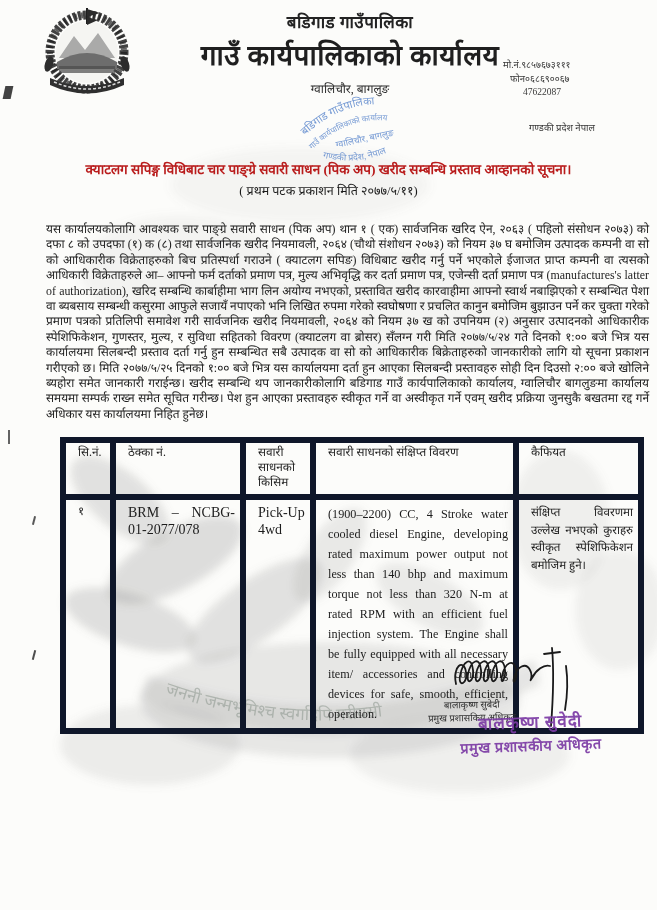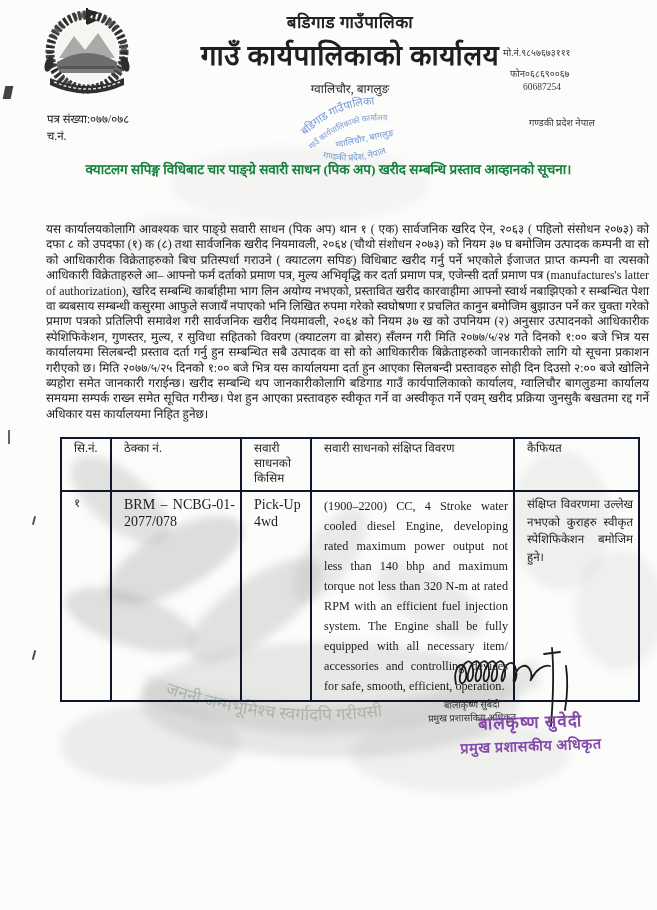--- a/index.html
+++ b/index.html
@@ -11,38 +11,38 @@
   .layer{position:absolute;left:0;top:0;width:657px;height:910px;}
   .wm{z-index:1;pointer-events:none;}
   .content{z-index:2;border-radius:26px;}
 
   
   .emblem{position:absolute;left:36px;top:6px;width:102px;height:94px;}
   .hdr-center{position:absolute;left:140px;top:10px;width:420px;text-align:center;}
   .muni{font-size:17px;font-weight:bold;color:#232323;letter-spacing:.5px;}
   .office{font-size:28px;font-weight:bold;color:#1f1f1f;margin-top:2px;letter-spacing:.5px;}
   .addr{font-size:12px;color:#2a2a2a;margin-top:7px;}
-  .contact{position:absolute;left:503px;top:47px;width:150px;font-size:9.5px;color:#3a3a3a;line-height:13.5px;}
-  .contact .c2{margin-left:7px;margin-top:7px;}
+  .contact{position:absolute;left:503px;top:59px;width:150px;font-size:9.5px;color:#3a3a3a;line-height:13.5px;}
+  .contact .c2{margin-left:7px;}
   .contact .c3{margin-left:20px;}
   .contact .c4{margin-left:26px;margin-top:22px;}
   .refblock{position:absolute;left:47px;top:111px;font-size:11.5px;color:#222;line-height:17px;}
   .bluestamp{position:absolute;left:282px;top:80px;width:160px;height:92px;transform:rotate(-12deg);opacity:.85;}
 
   
   .title-wrap{position:absolute;left:0;top:160px;width:657px;text-align:center;}
-  .n-title{font-size:13.5px;font-weight:bold;color:#15803d;}
+  .n-title{font-size:13.5px;font-weight:bold;color:#b91c1c;}
   .n-sub{font-size:12.5px;color:#1a1a1a;margin-top:4px;}
 
   
   .bodytext{position:absolute;left:46px;top:222px;width:603px;font-size:11.9px;line-height:15.4px;text-align:justify;color:#1c1c1c;}
 
   
   table.spec{position:absolute;left:60px;top:437px;width:578px;border-collapse:collapse;table-layout:fixed;}
-  table.spec td{border:2px solid #0f172a;vertical-align:top;padding:2px 5px 4px 12px;font-size:11.8px;line-height:15px;color:#1c1c1c;}
+  table.spec td{border:6px solid #0f172a;vertical-align:top;padding:2px 5px 4px 12px;font-size:11.8px;line-height:15px;color:#1c1c1c;}
   table.spec td.hdr{height:24px;}
   table.spec td.desc{font-size:12.2px;line-height:20px;text-align:justify;padding-top:4px;}
   table.spec td.contract{text-align:justify;font-size:14px;line-height:17px;padding-top:4px;}
   table.spec td.kisim{font-size:14px;line-height:17px;padding-top:4px;}
   table.spec td.remarks{text-align:justify;font-size:11.6px;line-height:17.5px;padding-top:4px;font-family:Liberation Serif, serif;}
   table.spec td.sn{padding-top:4px;}
   table.spec tr.datarow td{height:196px;}
 
   
   .sig-svg{position:absolute;left:448px;top:640px;width:140px;height:92px;}
@@ -111,28 +111,24 @@
 
     <div class="hdr-center">
       <div class="muni">बडिगाड गाउँपालिका</div>
       <div class="office">गाउँ कार्यपालिकाको कार्यालय</div>
       <div class="addr">ग्वालिचौर, बागलुङ</div>
     </div>
 
     <div class="contact">
       <div class="c1">मो.नं.९८५७६७३१११</div>
       <div class="c2">फोन०६८६९००६७</div>
-      <div class="c3">60687254</div>
+      <div class="c3">47622087</div>
       <div class="c4">गण्डकी प्रदेश नेपाल</div>
     </div>
 
-    <div class="refblock">
-      <div>पत्र संख्या:०७७/०७८</div>
-      <div>च.नं.</div>
-    </div>
 
     <svg class="bluestamp" viewBox="0 0 160 92">
       <defs>
         <path id="st-arc1" d="M12,50 Q80,2 148,50" fill="none"></path>
         <path id="st-arc2" d="M24,60 Q80,24 136,60" fill="none"></path>
         <path id="st-arc3" d="M22,62 Q80,96 138,62" fill="none"></path>
       </defs>
       <g font-family="Liberation Serif, serif" opacity="0.92">
         <text font-size="11" fill="#4f7ec9">
           <textPath href="#st-arc1" startOffset="8%">बडिगाड गाउँपालिका</textPath>
@@ -142,20 +138,21 @@
         </text>
         <text font-size="9" x="80" y="62" text-anchor="middle" fill="#4f7ec9">ग्वालिचौर, बागलुङ</text>
         <text font-size="9" fill="#4f7ec9">
           <textPath href="#st-arc3" startOffset="12%">गण्डकी प्रदेश, नेपाल</textPath>
         </text>
       </g>
     </svg>
 
     <div class="title-wrap">
       <div class="n-title">क्याटलग सपिङ्ग विधिबाट चार पाङ्ग्रे सवारी साधन (पिक अप) खरीद सम्बन्धि प्रस्ताव आव्हानको सूचना।</div>
+      <div class="n-sub">( प्रथम पटक प्रकाशन मिति २०७७/५/११)</div>
     </div>
 
     <div class="bodytext">यस कार्यालयकोलागि आवश्यक चार पाङ्ग्रे सवारी साधन (पिक अप) थान १ ( एक) सार्वजनिक खरिद ऐन, २०६३ ( पहिलो संसोधन २०७३) को दफा ८ को उपदफा (१) क (८) तथा सार्वजनिक खरीद नियमावली, २०६४ (चौथो संशोधन २०७३) को नियम ३७ घ बमोजिम उत्पादक कम्पनी वा सो को आधिकारीक विक्रेताहरुको बिच प्रतिस्पर्धा गराउने ( क्याटलग सपिङ) विधिबाट खरीद गर्नु पर्ने भएकोले ईजाजत प्राप्त कम्पनी वा त्यसको आधिकारी विक्रेताहरुले आ– आफ्नो फर्म दर्ताको प्रमाण पत्र, मुल्य अभिवृद्धि कर दर्ता प्रमाण पत्र, एजेन्सी दर्ता प्रमाण पत्र (manufactures's latter of authorization), खरिद सम्बन्धि कार्बाहीमा भाग लिन अयोग्य नभएको, प्रस्तावित खरीद कारवाहीमा आफ्नो स्वार्थ नबाझिएको र सम्बन्धित पेशा वा ब्यबसाय सम्बन्धी कसुरमा आफुले सजायँ नपाएको भनि लिखित रुपमा गरेको स्वघोषणा र प्रचलित कानुन बमोजिम बुझाउन पर्ने कर चुक्ता गरेको प्रमाण पत्रको प्रतिलिपी समावेश गरी सार्वजनिक खरीद नियमावली, २०६४ को नियम ३७ ख को उपनियम (२) अनुसार उत्पादनको आधिकारीक स्पेशिफिकेशन, गुणस्तर, मुल्य, र सुविधा सहितको विवरण (क्याटलग वा ब्रोसर) सँलग्न गरी मिति २०७७/५/२४ गते दिनको १:०० बजे भित्र यस कार्यालयमा सिलबन्दी प्रस्ताव दर्ता गर्नु हुन सम्बन्धित सबै उत्पादक वा सो को आधिकारीक बिक्रेताहरुको जानकारीको लागि यो सूचना प्रकाशन गरीएको छ। मिति २०७७/५/२५ दिनको १:०० बजे भित्र यस कार्यालयमा दर्ता हुन आएका सिलबन्दी प्रस्तावहरु सोही दिन दिउसो २:०० बजे खोलिने ब्यहोरा समेत जानकारी गराईन्छ। खरीद सम्बन्धि थप जानकारीकोलागि बडिगाड गाउँ कार्यपालिकाको कार्यालय, ग्वालिचौर बागलुङमा कार्यालय समयमा सम्पर्क राख्न समेत सूचित गरीन्छ। पेश हुन आएका प्रस्तावहरु स्वीकृत गर्ने वा अस्वीकृत गर्ने एवम् खरीद प्रक्रिया जुनसुकै बखतमा रद्द गर्ने अधिकार यस कार्यालयमा निहित हुनेछ।</div>
 
     <table class="spec">
       <colgroup>
         <col style="width:50px">
           <col style="width:130px">
           <col style="width:70px">
           <col style="width:203px">

